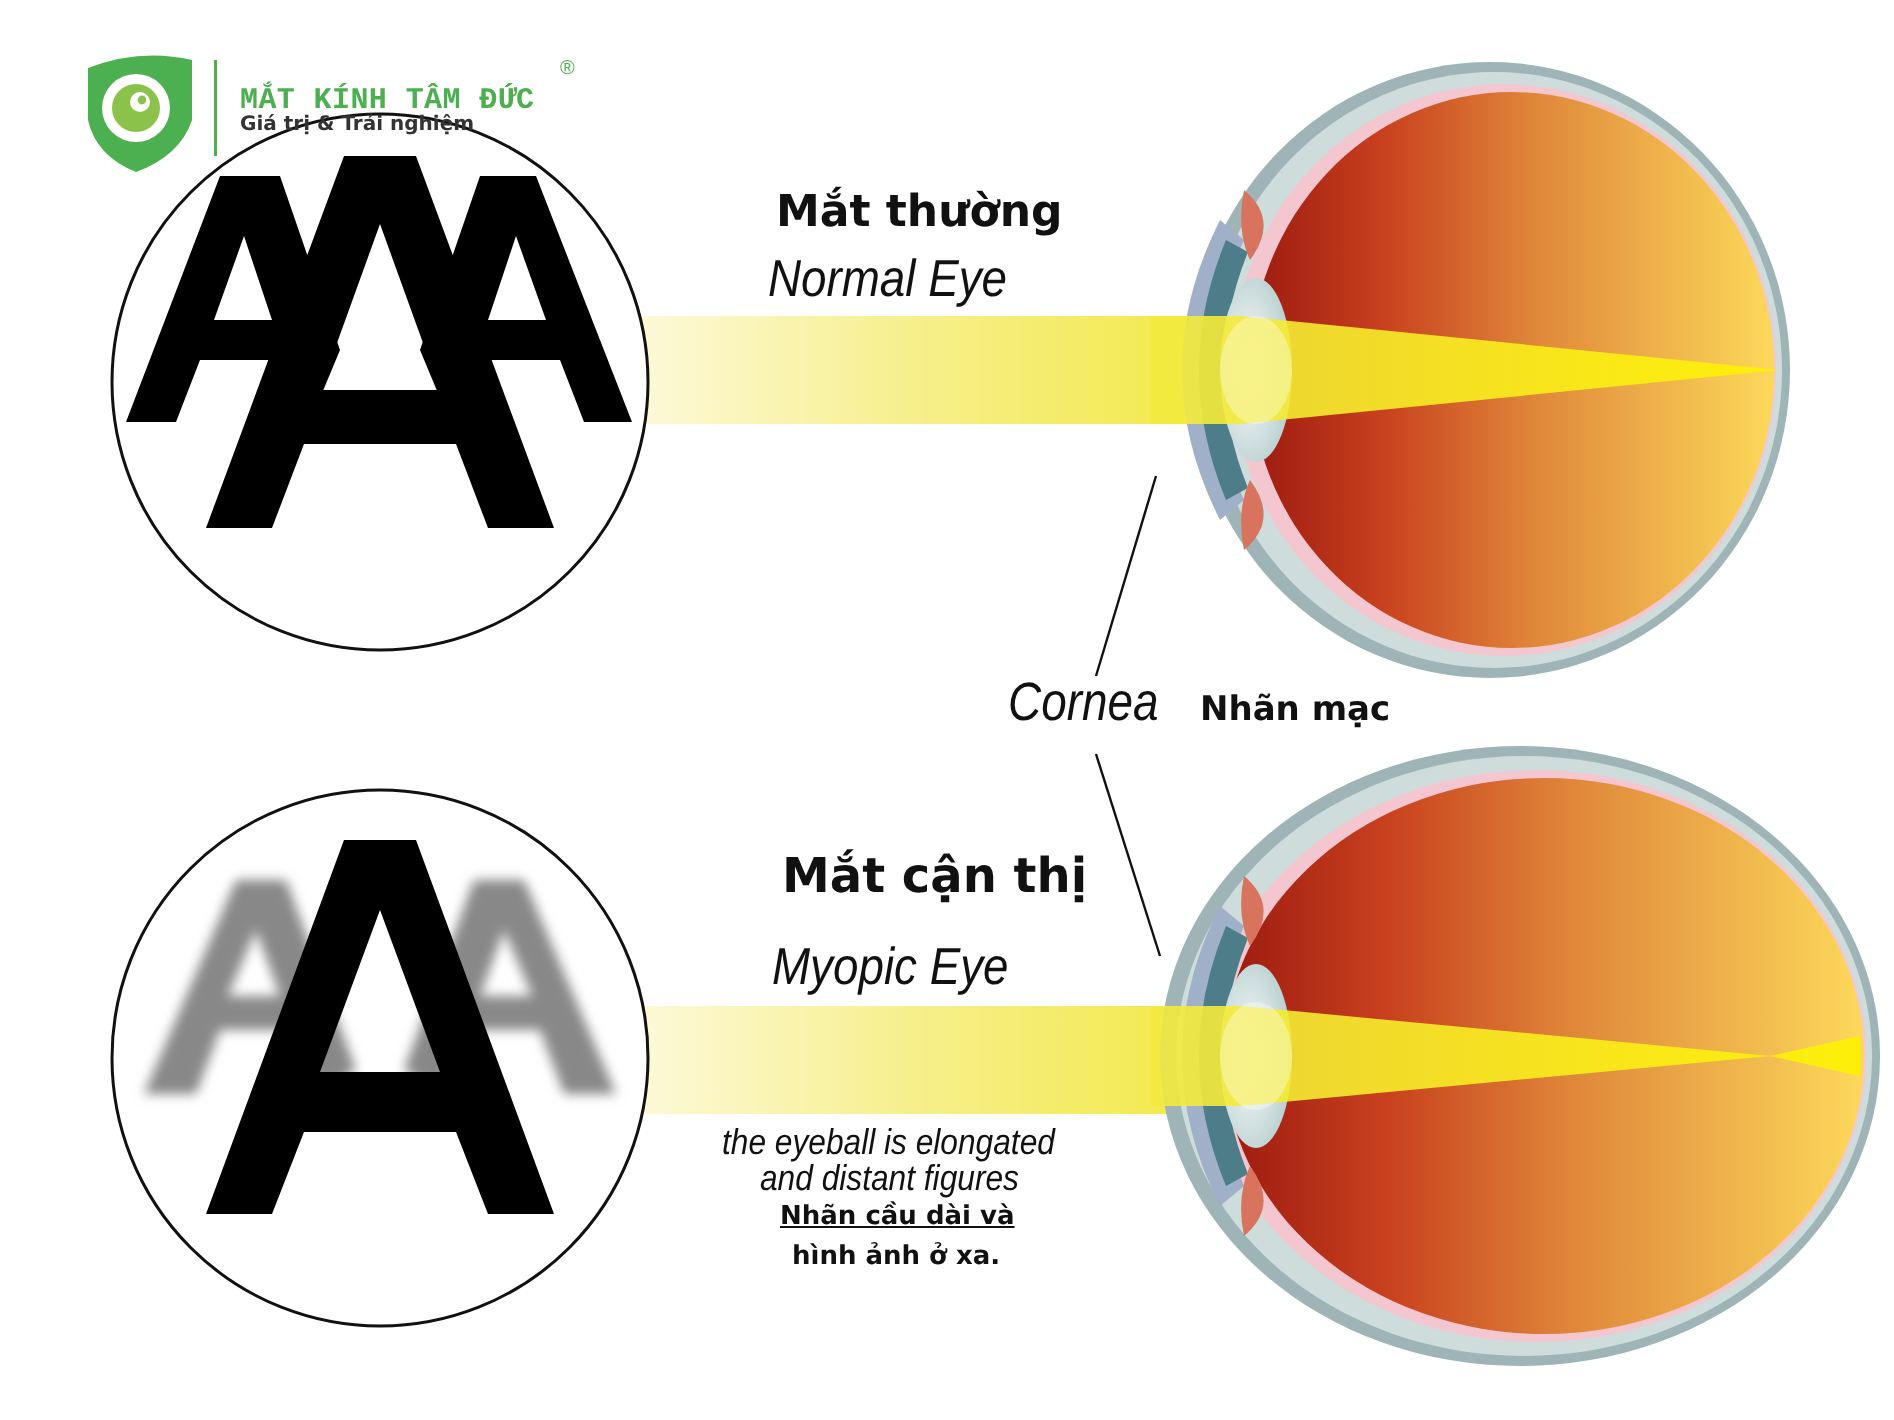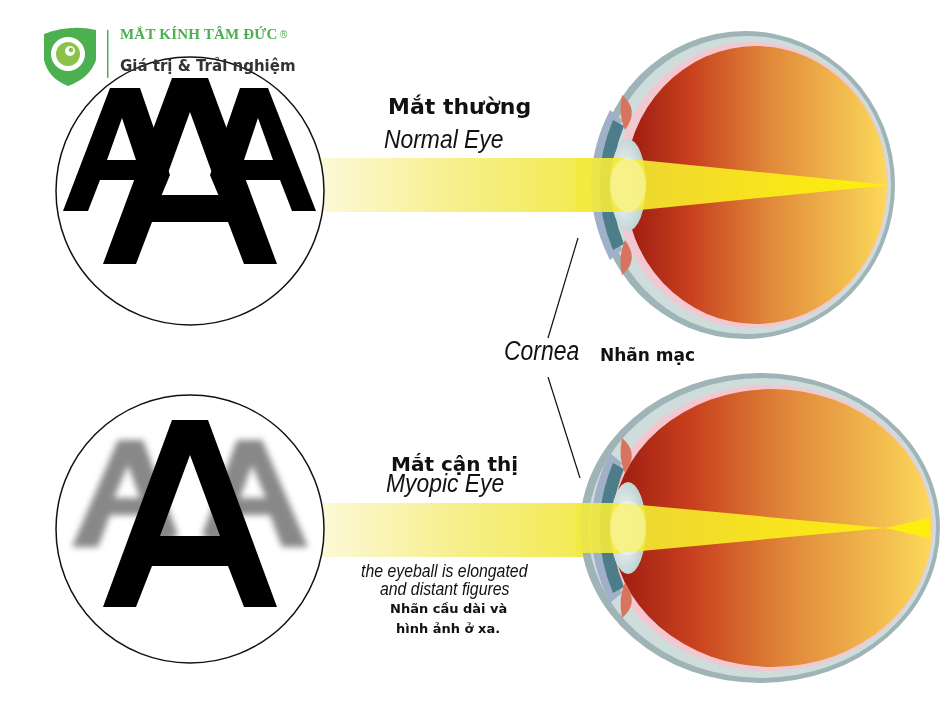--- a/index.html
+++ b/index.html
@@ -1,22 +1,22 @@
 <!DOCTYPE html>
 <html><head>
 <meta charset="utf-8">
 <style>
   html, body { margin:0; padding:0; background:#ffffff; }
   body { width:947px; height:710px; position:relative; overflow:hidden; font-family:"Liberation Sans", sans-serif; }
   .layer { position:absolute; left:0; top:0; }
   .txt { position:absolute; white-space:nowrap; color:#111; }
   .viet { font-family:"DejaVu Sans", sans-serif; font-weight:bold; }
   .eng { font-family:"Liberation Sans", sans-serif; font-style:italic; }
-  .brand-name { position:absolute; left:120px; top:26px; color:#4caf50; font-family:Liberation Serif, serif; font-weight:bold; font-size:15px; letter-spacing:0.2px; }
-  .brand-tag { position:absolute; left:120px; top:57px; color:#333; font-family:"DejaVu Sans", sans-serif; font-size:15px; font-weight:bold; }
+  .brand-name { position:absolute; left:120px; top:42px; color:#4caf50; font-family:Liberation Mono, monospace; font-weight:bold; font-size:15px; letter-spacing:0.2px; }
+  .brand-tag { position:absolute; left:120px; top:57px; color:#333; font-family:"DejaVu Sans", sans-serif; font-size:10px; font-weight:bold; }
   .reg { position:absolute; left:280px; top:29px; color:#4caf50; font-size:10px; }
 </style>
 </head>
 <body>
 
 <svg class="layer" width="947" height="710" viewBox="0 0 947 710">
   <defs>
     <linearGradient id="innerGrad" x1="0" y1="0" x2="1" y2="0">
       <stop offset="0" stop-color="#9c1a10"></stop>
       <stop offset="0.25" stop-color="#c8401e"></stop>
@@ -112,19 +112,19 @@
 <div class="brand-name">MẮT KÍNH TÂM ĐỨC</div>
 <div class="reg">®</div>
 <div class="brand-tag">Giá trị &amp; Trải nghiệm</div>
 
 <div class="txt viet" style="left:388px; top:94px; font-size:22px;">Mắt thường</div>
 <div class="txt eng" style="left:384px; top:124px; font-size:26px; transform:scaleX(0.88); transform-origin:left;">Normal Eye</div>
 
 <div class="txt eng" style="left:504px; top:336px; font-size:27px; transform:scaleX(0.85); transform-origin:left;">Cornea</div>
 <div class="txt viet" style="left:600px; top:345px; font-size:17px;">Nhãn mạc</div>
 
-<div class="txt viet" style="left:391px; top:452px; font-size:20px;">Mắt cận thị</div>
+<div class="txt viet" style="left:391px; top:424px; font-size:24px;">Mắt cận thị</div>
 <div class="txt eng" style="left:386px; top:468px; font-size:26px; transform:scaleX(0.88); transform-origin:left;">Myopic Eye</div>
 
 <div class="txt eng" style="left:361px; top:561px; font-size:18px; transform:scaleX(0.88); transform-origin:left;">the eyeball is elongated</div>
 <div class="txt eng" style="left:380px; top:579px; font-size:18px; transform:scaleX(0.88); transform-origin:left;">and distant figures</div>
-<div class="txt viet" style="left:390px; top:601px; font-size:13px;">Nhãn cầu dài và</div>
+<div class="txt viet" style="left:390px; top:601px; font-size:13px;text-decoration:underline;">Nhãn cầu dài và</div>
 <div class="txt viet" style="left:396px; top:621px; font-size:13px;">hình ảnh ở xa.</div>
 
 </body></html>

